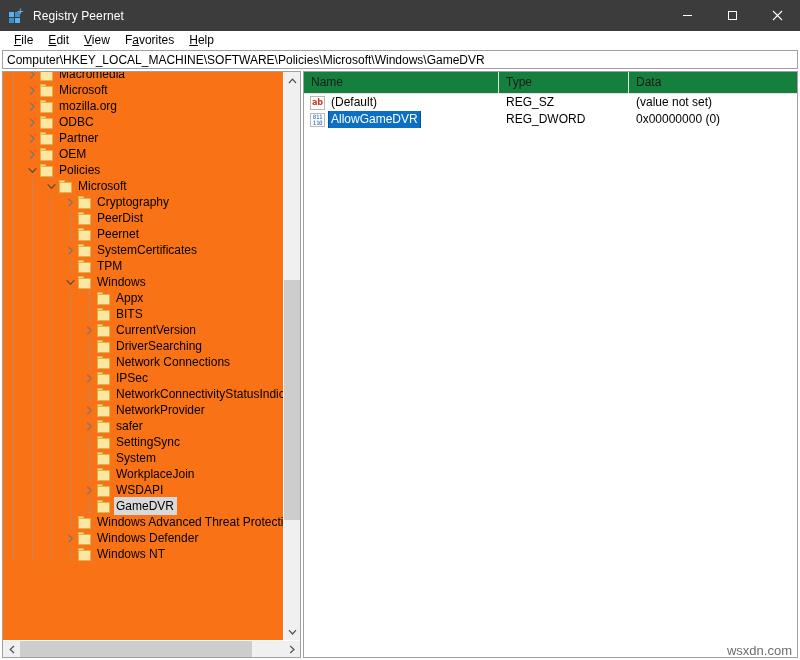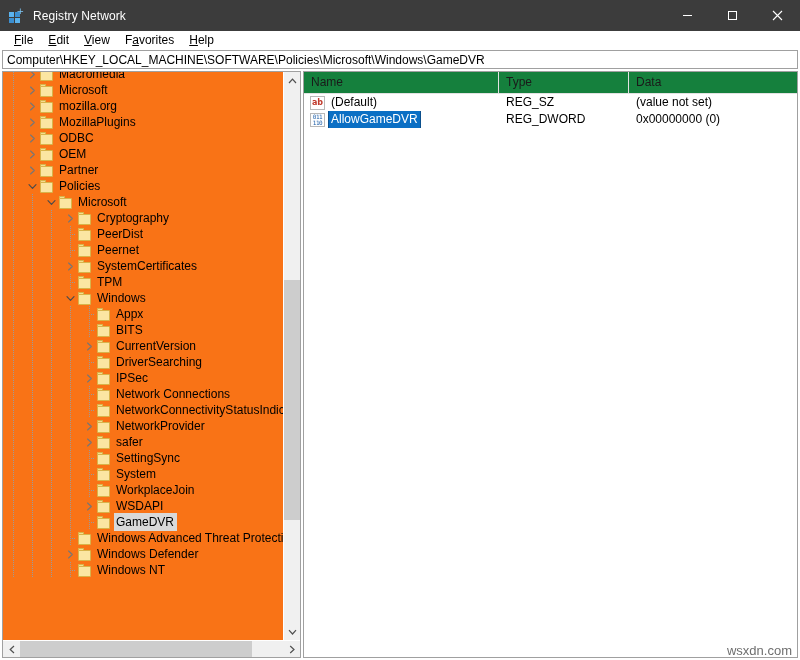--- a/index.html
+++ b/index.html
@@ -349,21 +349,21 @@
 <div id="app">
 
   <div class="titlebar">
     <div class="app-icon">
       <span class="sq a"></span>
         <span class="sq b"></span>
       <span class="sq c"></span>
         <span class="sq d"></span>
       <span class="plus">+</span>
     </div>
-    <div class="title-text">Registry Network</div>
+    <div class="title-text">Registry Peernet</div>
     <div class="winbtns">
       <div class="winbtn">
         <svg width="11" height="11" viewBox="0 0 11 11">
             <rect x="1" y="5" width="9" height="1" fill="#ffffff"></rect>
           </svg>
       </div>
       <div class="winbtn">
         <svg width="11" height="11" viewBox="0 0 11 11">
             <rect x="1.5" y="1.5" width="8" height="8" fill="none" stroke="#ffffff" stroke-width="1"></rect>
           </svg>
@@ -439,69 +439,55 @@
               <div style="width: 21px; flex: 0 0 21px;"></div>
               <div class="chev">
                 <svg width="9" height="9" viewBox="0 0 9 9">
                   <path d="M2.6 1 L6.3 4.5 L2.6 8" stroke="#767676" stroke-width="1.15" fill="none" stroke-linecap="round" stroke-linejoin="round"></path>
                 </svg>
               </div>
               <div class="folder">
                 <span class="tab"></span>
                 <span class="body"></span>
               </div>
-              <span class="lbl">MozillaPlugins</span>
+              <span class="lbl">ODBC</span>
             </div>
             <div class="trow">
               <div class="guide" style="left: 10px;"></div>
               <div style="width: 21px; flex: 0 0 21px;"></div>
               <div class="chev">
                 <svg width="9" height="9" viewBox="0 0 9 9">
                   <path d="M2.6 1 L6.3 4.5 L2.6 8" stroke="#767676" stroke-width="1.15" fill="none" stroke-linecap="round" stroke-linejoin="round"></path>
                 </svg>
               </div>
               <div class="folder">
                 <span class="tab"></span>
                 <span class="body"></span>
               </div>
-              <span class="lbl">ODBC</span>
+              <span class="lbl">Partner</span>
             </div>
             <div class="trow">
               <div class="guide" style="left: 10px;"></div>
               <div style="width: 21px; flex: 0 0 21px;"></div>
               <div class="chev">
                 <svg width="9" height="9" viewBox="0 0 9 9">
                   <path d="M2.6 1 L6.3 4.5 L2.6 8" stroke="#767676" stroke-width="1.15" fill="none" stroke-linecap="round" stroke-linejoin="round"></path>
                 </svg>
               </div>
               <div class="folder">
                 <span class="tab"></span>
                 <span class="body"></span>
               </div>
               <span class="lbl">OEM</span>
             </div>
             <div class="trow">
               <div class="guide" style="left: 10px;"></div>
               <div style="width: 21px; flex: 0 0 21px;"></div>
               <div class="chev">
                 <svg width="9" height="9" viewBox="0 0 9 9">
-                  <path d="M2.6 1 L6.3 4.5 L2.6 8" stroke="#767676" stroke-width="1.15" fill="none" stroke-linecap="round" stroke-linejoin="round"></path>
-                </svg>
-              </div>
-              <div class="folder">
-                <span class="tab"></span>
-                <span class="body"></span>
-              </div>
-              <span class="lbl">Partner</span>
-            </div>
-            <div class="trow">
-              <div class="guide" style="left: 10px;"></div>
-              <div style="width: 21px; flex: 0 0 21px;"></div>
-              <div class="chev">
-                <svg width="9" height="9" viewBox="0 0 9 9">
                   <path d="M1 2.6 L4.5 6.3 L8 2.6" stroke="#4a4a4a" stroke-width="1.15" fill="none" stroke-linecap="round" stroke-linejoin="round"></path>
                 </svg>
               </div>
               <div class="folder">
                 <span class="tab"></span>
                 <span class="body"></span>
               </div>
               <span class="lbl">Policies</span>
             </div>
             <div class="trow">
@@ -689,47 +675,47 @@
               </div>
               <span class="lbl">DriverSearching</span>
             </div>
             <div class="trow">
               <div class="guide" style="left: 10px;"></div>
               <div class="guide" style="left: 29px;"></div>
               <div class="guide" style="left: 48px;"></div>
               <div class="guide" style="left: 67px;"></div>
               <div style="width: 78px; flex: 0 0 78px;"></div>
               <div class="chev">
+                <div class="elbow" style="position: relative;">
+                  <span class="h"></span>
+                  <span class="v"></span>
+                </div>
+              </div>
+              <div class="folder">
+                <span class="tab"></span>
+                <span class="body"></span>
+              </div>
+              <span class="lbl">Network Connections</span>
+            </div>
+            <div class="trow">
+              <div class="guide" style="left: 10px;"></div>
+              <div class="guide" style="left: 29px;"></div>
+              <div class="guide" style="left: 48px;"></div>
+              <div class="guide" style="left: 67px;"></div>
+              <div style="width: 78px; flex: 0 0 78px;"></div>
+              <div class="chev">
                 <svg width="9" height="9" viewBox="0 0 9 9">
                   <path d="M2.6 1 L6.3 4.5 L2.6 8" stroke="#767676" stroke-width="1.15" fill="none" stroke-linecap="round" stroke-linejoin="round"></path>
                 </svg>
               </div>
               <div class="folder">
                 <span class="tab"></span>
                 <span class="body"></span>
               </div>
               <span class="lbl">IPSec</span>
-            </div>
-            <div class="trow">
-              <div class="guide" style="left: 10px;"></div>
-              <div class="guide" style="left: 29px;"></div>
-              <div class="guide" style="left: 48px;"></div>
-              <div class="guide" style="left: 67px;"></div>
-              <div style="width: 78px; flex: 0 0 78px;"></div>
-              <div class="chev">
-                <div class="elbow" style="position: relative;">
-                  <span class="h"></span>
-                  <span class="v"></span>
-                </div>
-              </div>
-              <div class="folder">
-                <span class="tab"></span>
-                <span class="body"></span>
-              </div>
-              <span class="lbl">Network Connections</span>
             </div>
             <div class="trow">
               <div class="guide" style="left: 10px;"></div>
               <div class="guide" style="left: 29px;"></div>
               <div class="guide" style="left: 48px;"></div>
               <div class="guide" style="left: 67px;"></div>
               <div style="width: 78px; flex: 0 0 78px;"></div>
               <div class="chev">
                 <div class="elbow" style="position: relative;">
                   <span class="h"></span>

